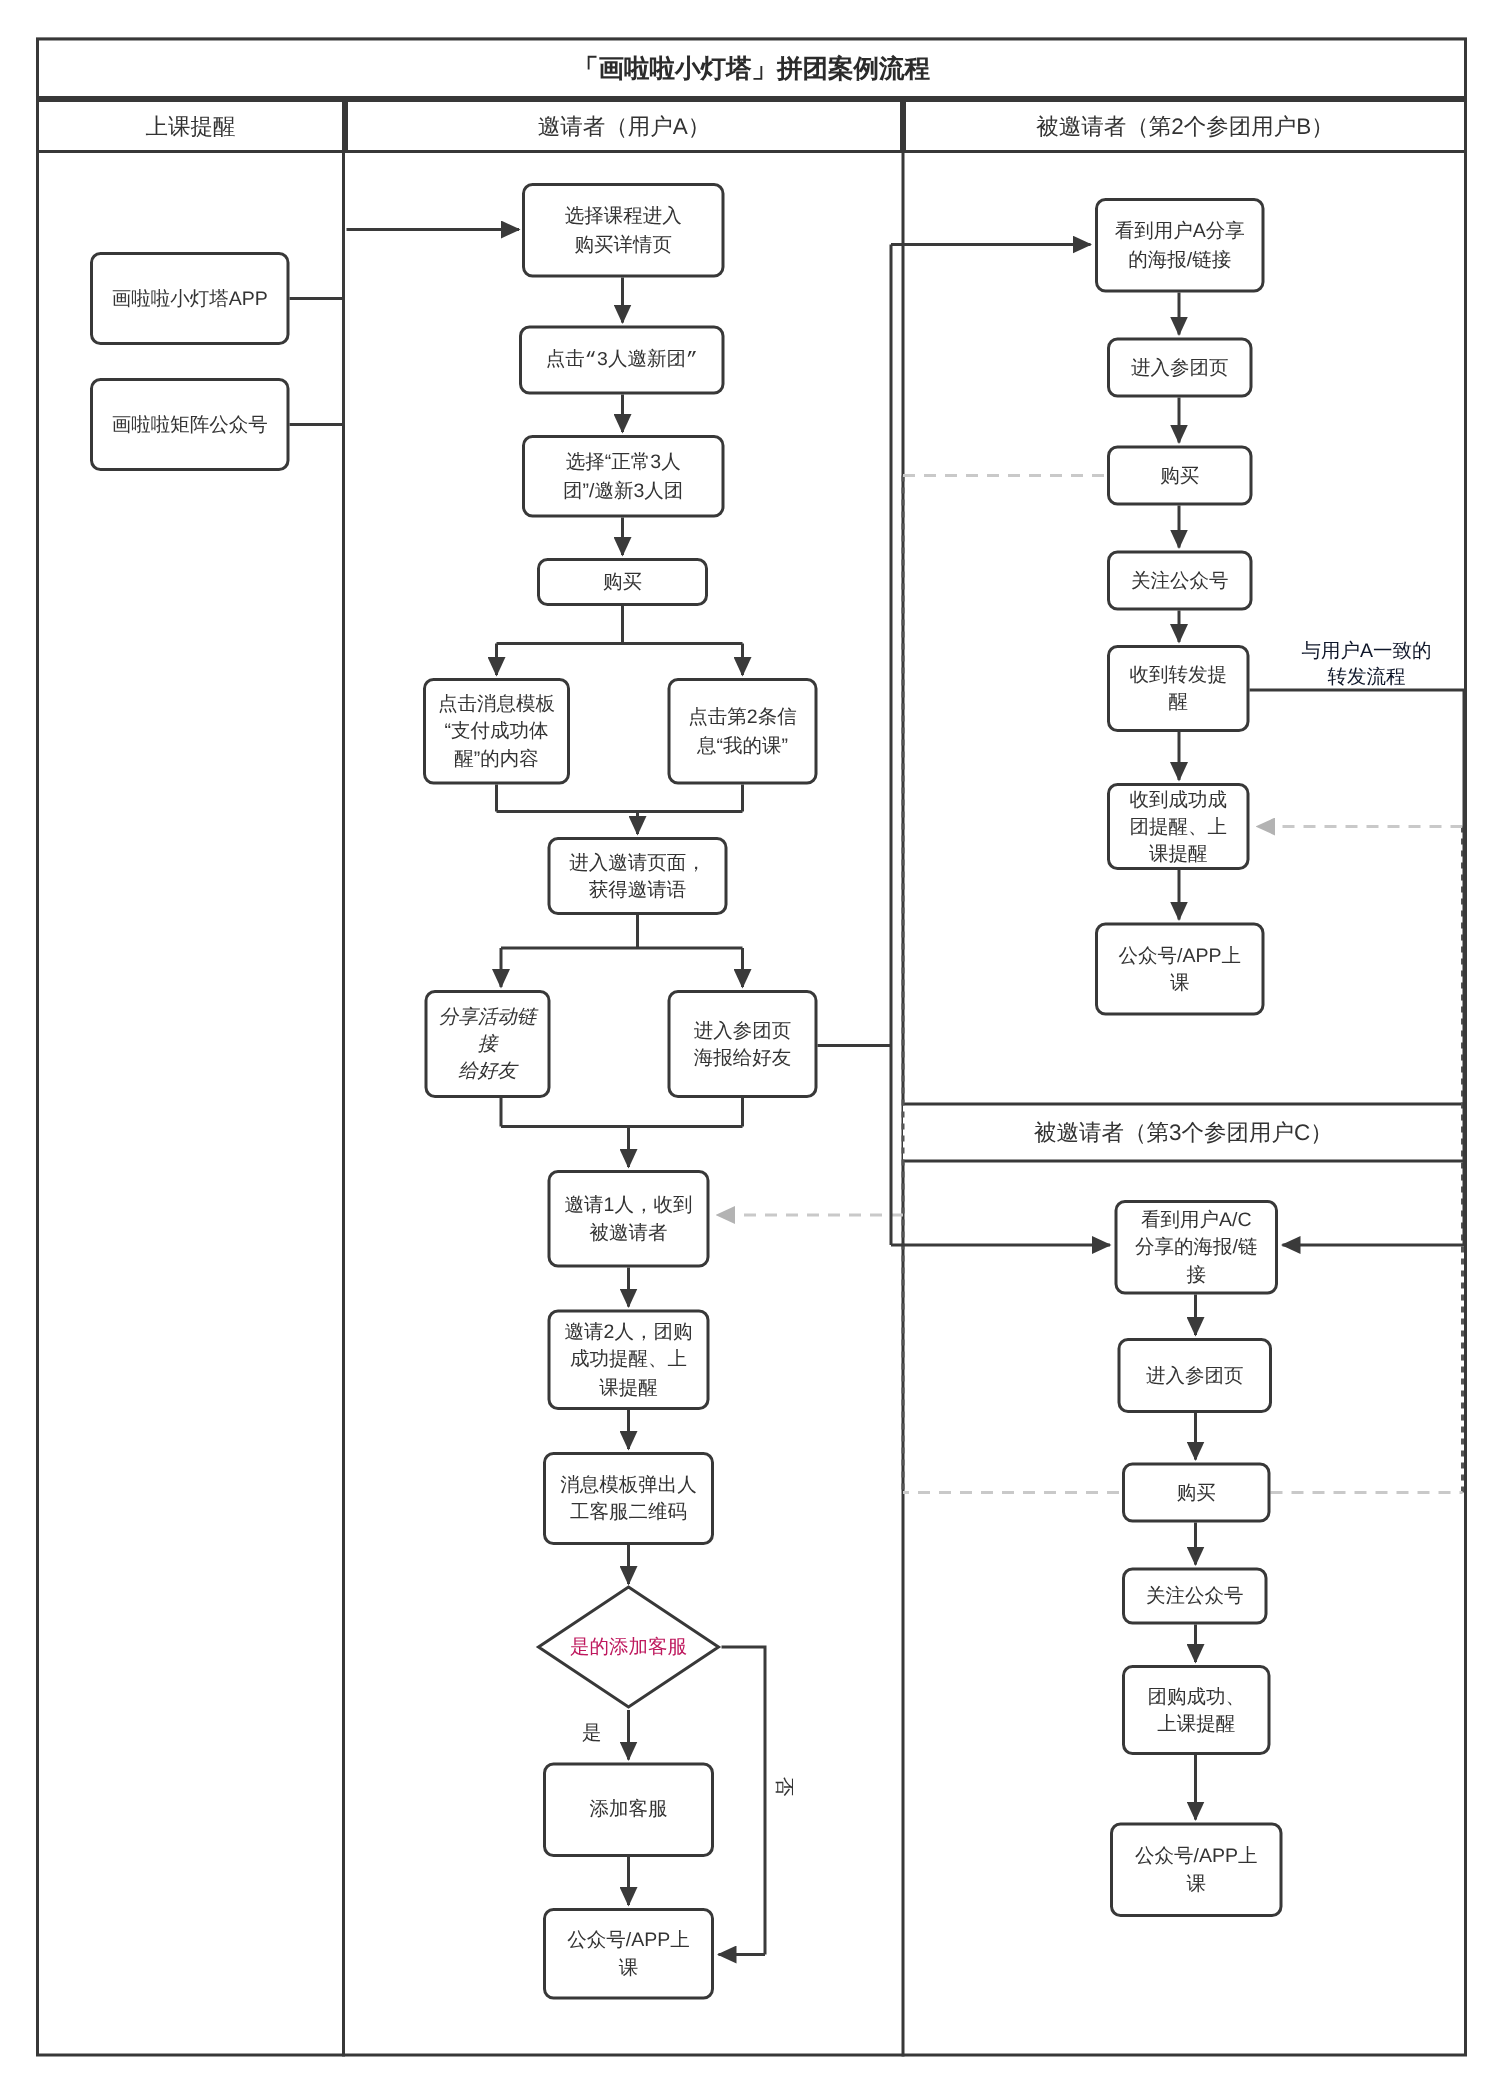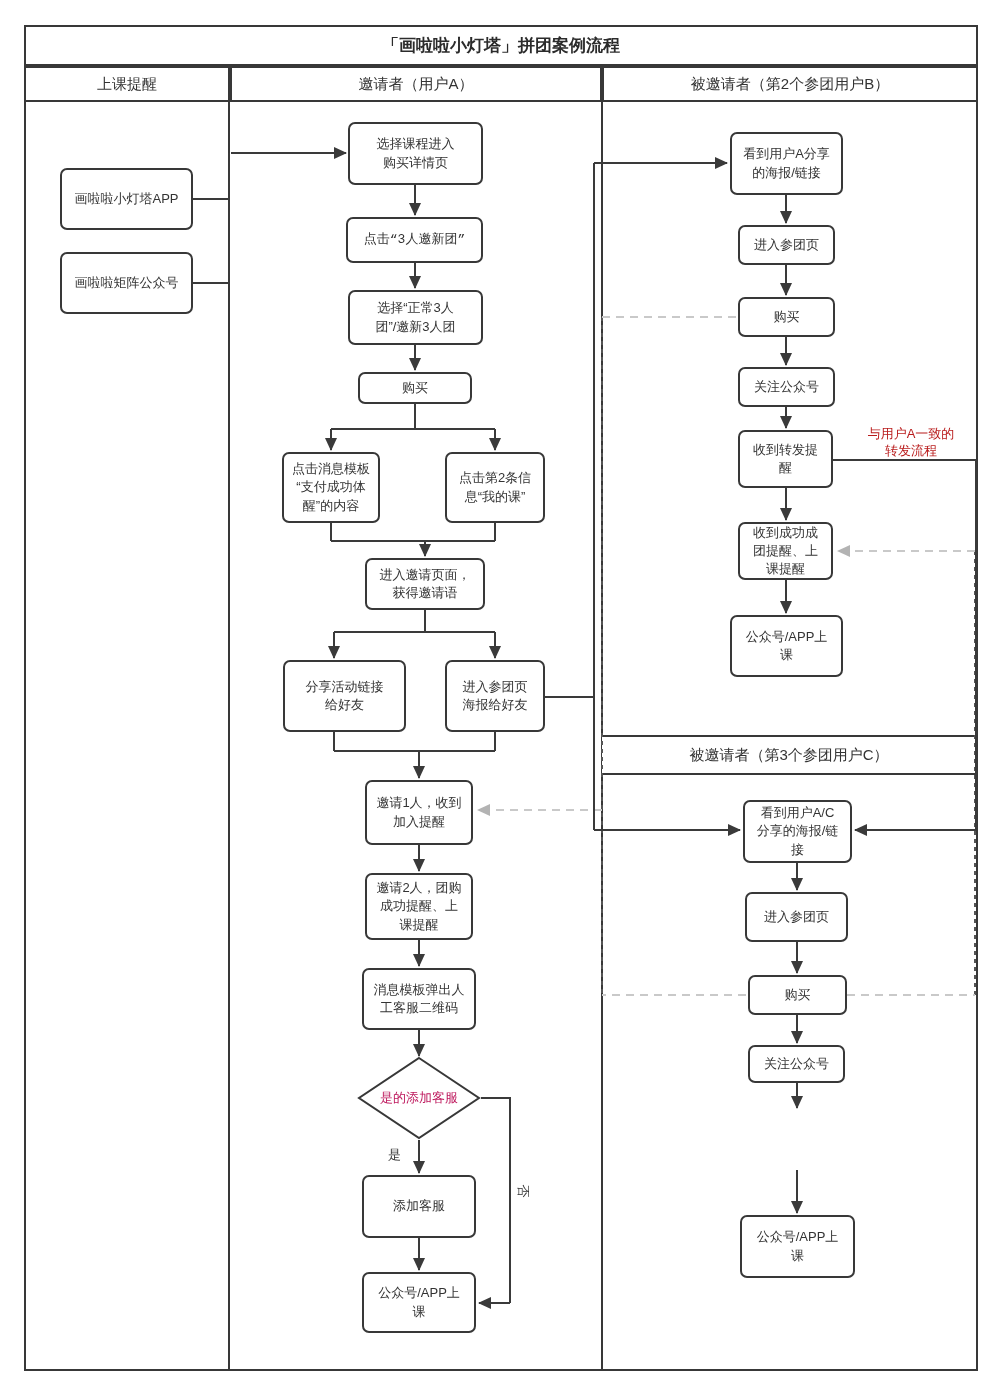--- a/index.html
+++ b/index.html
@@ -17,21 +17,21 @@
          border-top:2px solid #383838;border-bottom:2px solid #383838;box-sizing:border-box;
          display:flex;align-items:center;justify-content:center;font-size:15px;color:#333;background:#fff;}
   svg.wires{position:absolute;left:0;top:0;width:1004px;height:1398px;}
   .node{position:absolute;border:2px solid #383838;border-radius:7px;background:#fff;
         display:flex;align-items:center;justify-content:center;text-align:center;
         font-size:13px;line-height:1.4;color:#333;white-space:pre-line;
         box-sizing:border-box;padding:2px;}
   .edge-label{position:absolute;font-size:13px;color:#333;white-space:pre-line;}
   .edge-label.rot{transform:rotate(90deg);transform-origin:center;}
   .annotation{position:absolute;left:858px;top:426px;width:106px;text-align:center;
-              font-size:13px;color:#b91c1c;white-space:pre-line;line-height:1.3;}
+              font-size:13px;color:#0f172a;white-space:pre-line;line-height:1.3;}
   .dtext{position:absolute;left:359px;top:1089px;width:120px;text-align:center;font-size:13px;color:#be185d;}
 </style>
 </head>
 <body>
 
 <div class="canvas">
 
   <div class="outer"></div>
   <div class="title-band">「画啦啦小灯塔」拼团案例流程</div>
 
@@ -133,26 +133,26 @@
   <div class="node" style="left:348px;top:290px;width:135px;height:55px;">选择“正常3人
 团”/邀新3人团</div>
   <div class="node" style="left:358px;top:372px;width:114px;height:32px;">购买</div>
   <div class="node" style="left:282px;top:452px;width:98px;height:71px;">点击消息模板
 “支付成功体
 醒”的内容</div>
   <div class="node" style="left:445px;top:452px;width:100px;height:71px;">点击第2条信
 息“我的课”</div>
   <div class="node" style="left:365px;top:558px;width:120px;height:52px;">进入邀请页面，
 获得邀请语</div>
-  <div class="node" style="left:283px;top:660px;width:123px;height:72px;">分享活动链接
+  <div class="node" style="left:283px;top:660px;width:84px;height:72px;font-style:italic;">分享活动链接
 给好友</div>
   <div class="node" style="left:445px;top:660px;width:100px;height:72px;">进入参团页
 海报给好友</div>
   <div class="node" style="left:365px;top:780px;width:108px;height:65px;">邀请1人，收到
-加入提醒</div>
+被邀请者</div>
   <div class="node" style="left:365px;top:873px;width:108px;height:67px;">邀请2人，团购
 成功提醒、上
 课提醒</div>
   <div class="node" style="left:362px;top:968px;width:114px;height:62px;">消息模板弹出人
 工客服二维码</div>
   <div class="dtext">是的添加客服</div>
   <div class="node" style="left:362px;top:1175px;width:114px;height:63px;">添加客服</div>
   <div class="node" style="left:362px;top:1272px;width:114px;height:61px;">公众号/APP上
 课</div>
 
@@ -168,20 +168,22 @@
 课提醒</div>
   <div class="node" style="left:730px;top:615px;width:113px;height:62px;">公众号/APP上
 课</div>
 
   <div class="node" style="left:743px;top:800px;width:109px;height:63px;">看到用户A/C
 分享的海报/链
 接</div>
   <div class="node" style="left:745px;top:892px;width:103px;height:50px;">进入参团页</div>
   <div class="node" style="left:748px;top:975px;width:99px;height:40px;">购买</div>
   <div class="node" style="left:748px;top:1045px;width:97px;height:38px;">关注公众号</div>
+  <div class="node" style="left:748px;top:1110px;width:99px;height:60px;">团购成功、
+上课提醒</div>
   <div class="node" style="left:740px;top:1215px;width:115px;height:63px;">公众号/APP上
 课</div>
 
   <div class="edge-label" style="left:388px;top:1146px;">是</div>
   <div class="edge-label rot" style="left:516px;top:1182px;">否</div>
   <div class="annotation">与用户A一致的
 转发流程</div>
 
 </div>
 

